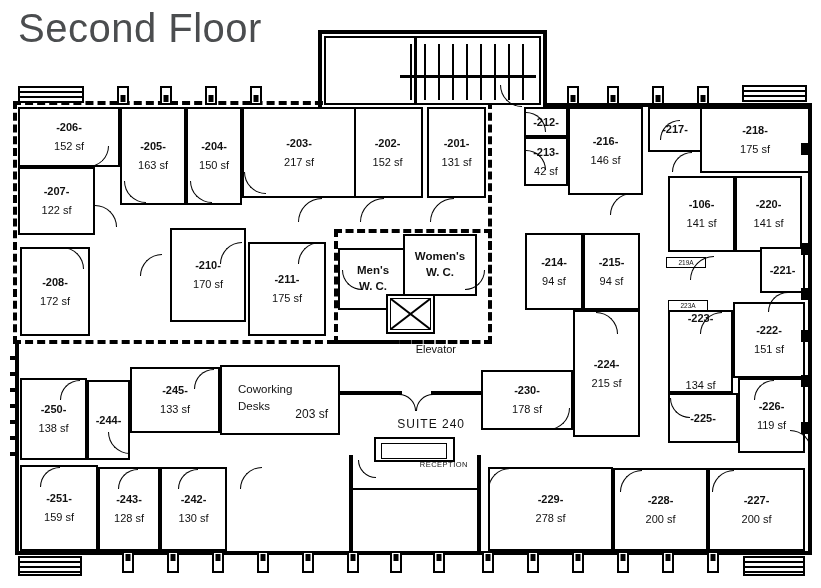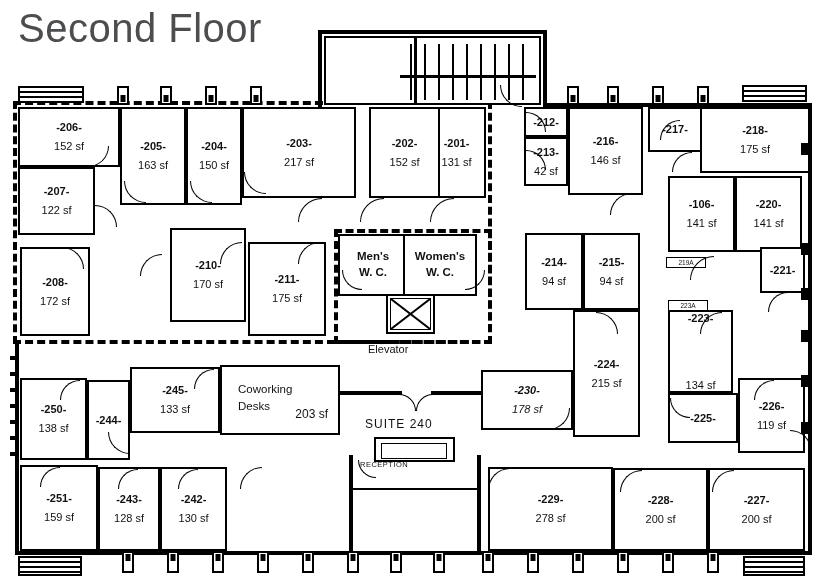--- a/index.html
+++ b/index.html
@@ -20,21 +20,21 @@
   .door.bl{border-bottom:1.5px solid #000;border-left:1.5px solid #000;border-bottom-left-radius:100%;}
   .door.br{border-bottom:1.5px solid #000;border-right:1.5px solid #000;border-bottom-right-radius:100%;}
   .win{position:absolute;background:#fff;border:2px solid #000;box-sizing:border-box;}
   .win i{position:absolute;left:50%;transform:translateX(-50%);width:5px;height:7px;background:#000;}
   .win.top i{bottom:1px;} .win.bot i{top:1px;}
   .vent{position:absolute;border:2px solid #000;box-sizing:border-box;
         background:repeating-linear-gradient(180deg,#fff 0 3px,#000 3px 5px);}
   .mark{position:absolute;background:#000;}
   .tag{position:absolute;border:1.5px solid #000;background:#fff;font-size:6.5px;color:#111;
        display:flex;align-items:center;justify-content:center;box-sizing:border-box;}
-  .flabel{position:absolute;color:#111;text-align:left;}
+  .flabel{position:absolute;color:#111;text-align:right;}
   #stairwell-inner{position:absolute;left:324px;top:36px;width:217px;height:69px;
        border:2px solid #000;box-sizing:border-box;background:#fff;}
   #stair-treads{position:absolute;left:410px;top:44px;width:122px;height:56px;
        background:repeating-linear-gradient(90deg,#000 0 2px,transparent 2px 14px);}
   #stair-handrail{position:absolute;left:400px;top:75px;width:136px;height:3px;background:#000;}
   #elevator-shaft{position:absolute;left:386px;top:294px;width:49px;height:40px;
        border:2.5px solid #000;box-sizing:border-box;background:#fff;}
   #elevator-shaft .inner{position:absolute;left:2px;top:2px;right:2px;bottom:2px;
        border:1.5px solid #000;}
   .wc-room{font-weight:700;font-size:11.5px;line-height:1.35;}
@@ -75,21 +75,21 @@
   <div class="wall" style="left:808px;top:103px;width:4px;height:452px;"></div>
   <div class="wall" style="left:15px;top:551px;width:797px;height:4px;"></div>
   <div class="wall" style="left:15px;top:342px;width:4px;height:213px;"></div>
 
   <div class="wall" style="left:349px;top:455px;width:4px;height:98px;"></div>
   <div class="wall" style="left:477px;top:455px;width:4px;height:98px;"></div>
   <div class="wall" style="left:353px;top:488px;width:124px;height:2px;"></div>
   <div class="wall" style="left:340px;top:391px;width:62px;height:4px;"></div>
   <div class="wall" style="left:431px;top:391px;width:50px;height:4px;"></div>
 
-  <div class="room wc-room" style="left:338px;top:234px;width:70px;height:62px;">
+  <div class="room wc-room" style="left:338px;top:248px;width:70px;height:62px;">
     <span>Men's</span>
     <span>W. C.</span>
   </div>
   <div class="room wc-room" style="left:403px;top:234px;width:74px;height:62px;">
     <span>Women's</span>
     <span>W. C.</span>
   </div>
 
   <div id="elevator-shaft">
     <div class="inner">
@@ -112,21 +112,21 @@
   <div id="reception-inner"></div>
   <div class="flabel" id="reception-label">RECEPTION</div>
 
   <div class="tag" style="left:666px;top:257px;width:40px;height:11px;">219A</div>
   <div class="tag" style="left:668px;top:300px;width:40px;height:11px;">223A</div>
 
 <div class="room" style="left: 427px; top: 107px; width: 59px; height: 91px;">
       <span class="rnum">-201-</span>
       <span class="rarea">131 sf</span>
     </div>
-    <div class="room" style="left: 369px; top: 107px; width: 71px; height: 91px;">
+    <div class="room" style="left: 352px; top: 107px; width: 71px; height: 91px;">
       <span class="rnum">-202-</span>
       <span class="rarea">152 sf</span>
     </div>
     <div class="room" style="left: 242px; top: 107px; width: 114px; height: 91px;">
       <span class="rnum">-203-</span>
       <span class="rarea">217 sf</span>
     </div>
     <div class="room" style="left: 186px; top: 107px; width: 56px; height: 98px;">
       <span class="rnum">-204-</span>
       <span class="rarea">150 sf</span>
@@ -185,20 +185,24 @@
       <span class="rnum">-106-</span>
       <span class="rarea">141 sf</span>
     </div>
     <div class="room" style="left: 735px; top: 176px; width: 67px; height: 76px;">
       <span class="rnum">-220-</span>
       <span class="rarea">141 sf</span>
     </div>
     <div class="room" style="left: 760px; top: 247px; width: 45px; height: 46px;">
       <span class="rnum">-221-</span>
     </div>
+    <div class="room" style="left: 733px; top: 302px; width: 72px; height: 76px;">
+      <span class="rnum">-222-</span>
+      <span class="rarea">151 sf</span>
+    </div>
     <div class="room" style="left: 668px; top: 310px; width: 65px; height: 83px; gap: 48px;">
       <span class="rnum">-223-</span>
       <span class="rarea">134 sf</span>
     </div>
     <div class="room" style="left: 573px; top: 310px; width: 67px; height: 127px;">
       <span class="rnum">-224-</span>
       <span class="rarea">215 sf</span>
     </div>
     <div class="room" style="left: 668px; top: 393px; width: 70px; height: 50px;">
       <span class="rnum">-225-</span>
@@ -212,21 +216,21 @@
       <span class="rarea">200 sf</span>
     </div>
     <div class="room" style="left: 613px; top: 468px; width: 95px; height: 83px;">
       <span class="rnum">-228-</span>
       <span class="rarea">200 sf</span>
     </div>
     <div class="room" style="left: 488px; top: 467px; width: 125px; height: 84px;">
       <span class="rnum">-229-</span>
       <span class="rarea">278 sf</span>
     </div>
-    <div class="room" style="left: 481px; top: 370px; width: 92px; height: 60px; font-style: italic;">
+    <div class="room" style="left: 481px; top: 370px; width: 92px; height: 60px;">
       <span class="rnum">-230-</span>
       <span class="rarea">178 sf</span>
     </div>
     <div class="room" style="left: 160px; top: 467px; width: 67px; height: 84px;">
       <span class="rnum">-242-</span>
       <span class="rarea">130 sf</span>
     </div>
     <div class="room" style="left: 98px; top: 467px; width: 62px; height: 84px;">
       <span class="rnum">-243-</span>
       <span class="rarea">128 sf</span>

